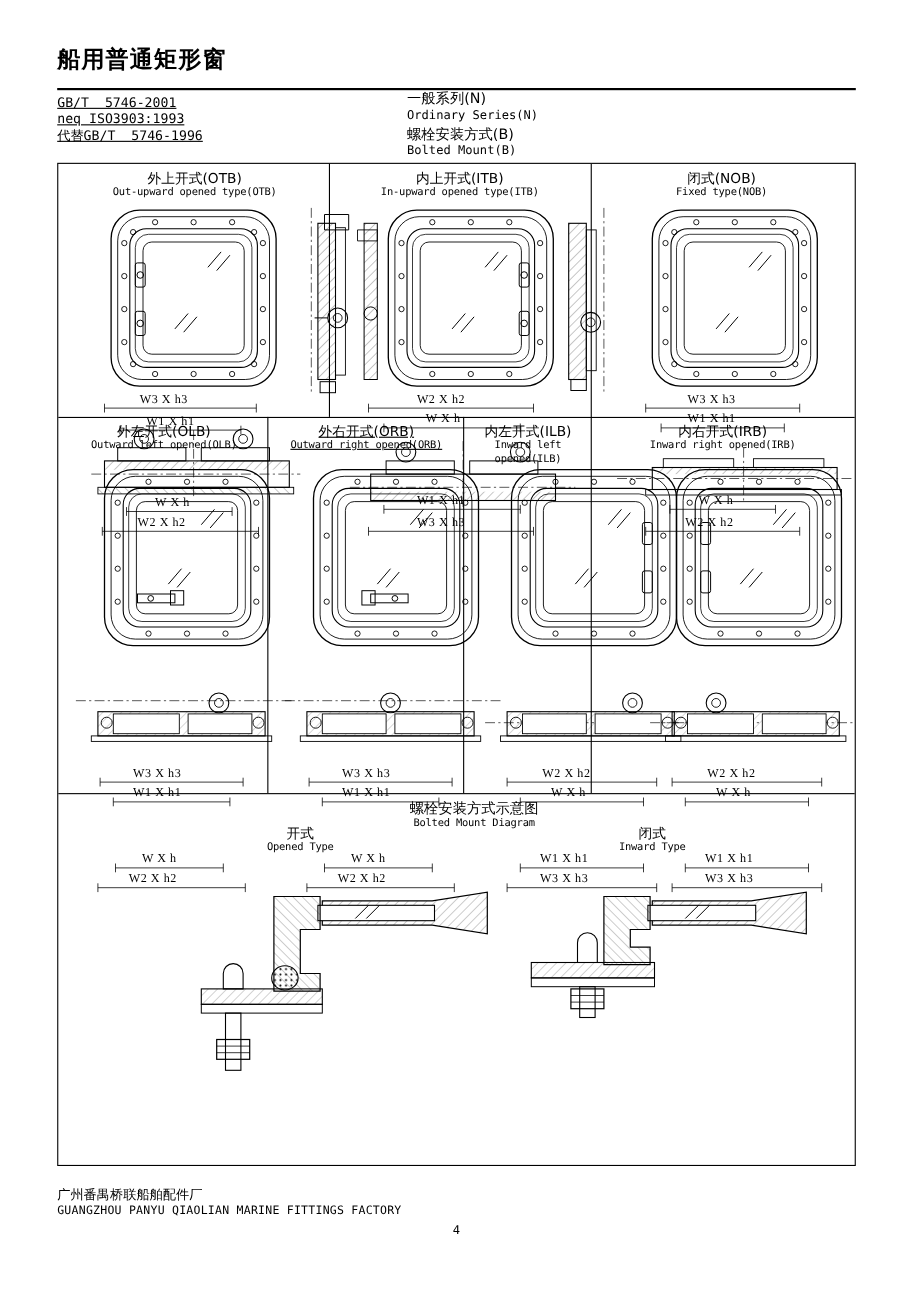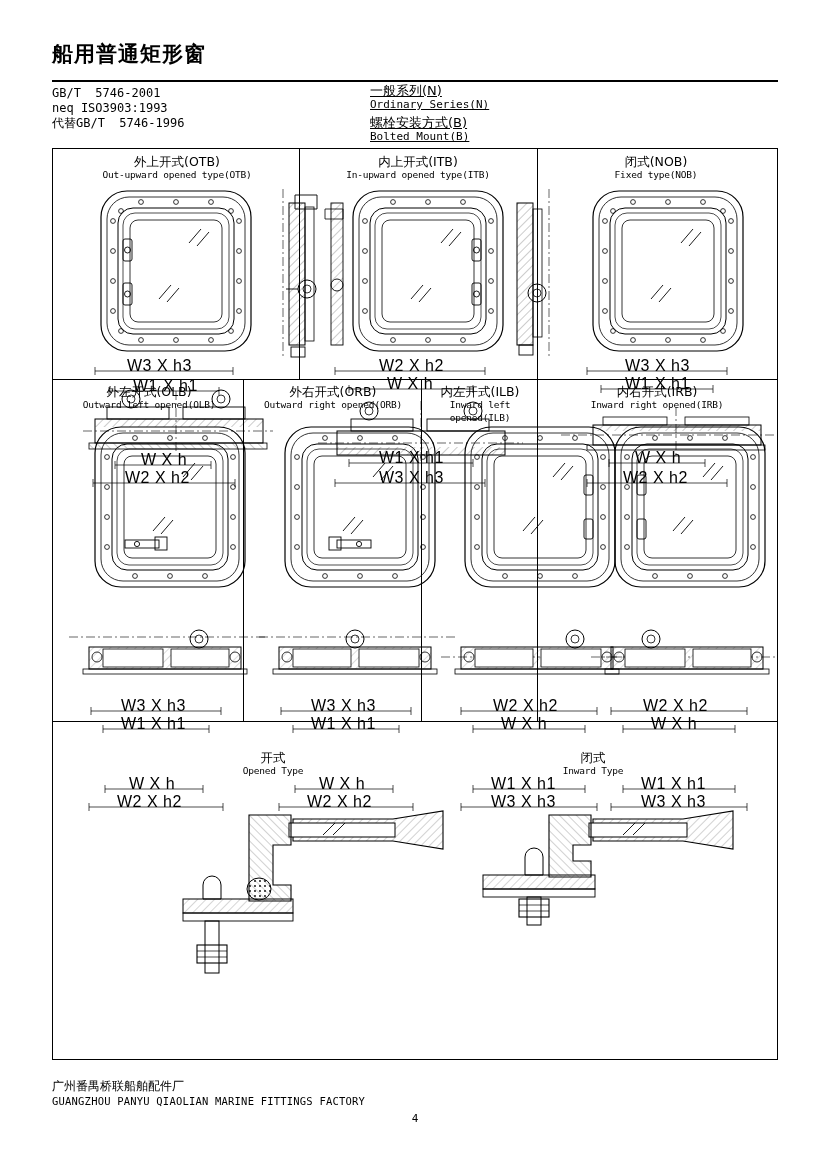--- a/index.html
+++ b/index.html
@@ -7,35 +7,35 @@
   .page{position:absolute;left:0;top:0;width:830px;height:1175px;background:#fff;}
   .sheet{position:absolute;left:52px;top:40px;width:726px;height:1085px;}
 
   
   .hdr{position:relative;height:48px;}
   .hdr-cn{position:absolute;left:0;top:0;font-family:"DejaVu Sans",sans-serif;font-size:21px;font-weight:bold;letter-spacing:1px;}
   .hdr-en{position:absolute;right:0;top:8px;font-size:15.5px;font-weight:bold;font-family:"DejaVu Sans Mono",monospace;letter-spacing:0px;}
   .hdr-rule{position:absolute;left:0;right:0;top:40px;border-top:2px solid #000;}
 
   .std{position:absolute;left:0;top:46px;font-family:"DejaVu Sans Mono",monospace;font-size:12px;line-height:15px;}
-  .std div{white-space:pre;}
-  .series{position:absolute;left:318px;top:44px;font-family:"DejaVu Sans Mono",monospace;font-size:11px;line-height:14px;text-align:left;text-decoration:underline;}
+  .std div{white-space:pre;text-decoration:underline;}
+  .series{position:absolute;left:318px;top:44px;font-family:"DejaVu Sans Mono",monospace;font-size:11px;line-height:14px;text-align:left;}
   .series .cn{font-size:13px;font-family:"DejaVu Sans",sans-serif;}
   .series .sp{height:4px;}
 
   
   .frame{position:absolute;left:0;top:108px;width:726px;height:912px;border:1.5px solid #000;box-sizing:border-box;}
   .vline{position:absolute;top:0;bottom:0;width:0;border-left:1px solid #000;}
   .hline{position:absolute;left:0;right:0;height:0;border-top:1px solid #000;}
 
   .cellhdr{position:absolute;text-align:center;font-family:"DejaVu Sans Mono",monospace;line-height:13px;}
   .cellhdr .cn{font-size:12.5px;font-family:"DejaVu Sans",sans-serif;}
   .cellhdr .en{font-size:9.5px;letter-spacing:-0.2px;}
 
-  .dim{position:absolute;font-family:Liberation Sans, sans-serif;font-size:16px;white-space:nowrap;letter-spacing:0.5px;}
+  .dim{position:absolute;font-family:Liberation Serif, serif;font-size:11px;white-space:nowrap;letter-spacing:0.5px;}
 
   
   .foot{position:absolute;left:0;right:0;top:1038px;font-family:"DejaVu Sans Mono",monospace;}
   .foot .cn{font-size:12px;font-family:"DejaVu Sans",sans-serif;}
   .foot .en{font-size:10.5px;letter-spacing:0.2px;}
   .pageno{position:absolute;left:0;right:0;top:1072px;text-align:center;font-family:"DejaVu Sans Mono",monospace;font-size:11px;}
 
   svg{display:block;}
   .bd{position:absolute;}
 </style>
@@ -591,21 +591,21 @@
     </div>
     <div class="cellhdr" style="left:488px;top:6px;width:230px;">
       <div class="cn">闭式(NOB)</div>
       <div class="en">Fixed type(NOB)</div>
     </div>
 
     <div class="cellhdr" style="left:6px;top:236px;width:180px;">
       <div class="cn">外左开式(OLB)</div>
       <div class="en">Outward left opened(OLB)</div>
     </div>
-    <div class="cellhdr" style="left:194px;top:236px;width:172px;">
+    <div class="cellhdr" style="left:194px;top:236px;width:172px;text-decoration:underline;">
       <div class="cn">外右开式(ORB)</div>
       <div class="en">Outward right opened(ORB)</div>
     </div>
     <div class="cellhdr" style="left:372px;top:236px;width:110px;">
       <div class="cn">内左开式(ILB)</div>
       <div class="en">Inward left opened(ILB)</div>
     </div>
     <div class="cellhdr" style="left:488px;top:236px;width:232px;">
       <div class="cn">内右开式(IRB)</div>
       <div class="en">Inward right opened(IRB)</div>
@@ -639,20 +639,24 @@
     <div class="dim" style="left:440px;top:548px;">W2 X h2</div>
     <div class="dim" style="left:448px;top:566px;">W X h</div>
     <div class="dim" style="left:438px;top:626px;">W1 X h1</div>
     <div class="dim" style="left:438px;top:644px;">W3 X h3</div>
 
     <div class="dim" style="left:590px;top:548px;">W2 X h2</div>
     <div class="dim" style="left:598px;top:566px;">W X h</div>
     <div class="dim" style="left:588px;top:626px;">W1 X h1</div>
     <div class="dim" style="left:588px;top:644px;">W3 X h3</div>
 
+    <div class="cellhdr" style="left:268px;top:580px;width:220px;">
+      <div class="cn" style="font-size:13px;">螺栓安装方式示意图</div>
+      <div class="en">Bolted Mount Diagram</div>
+    </div>
     <div class="cellhdr" style="left:160px;top:602px;width:120px;">
       <div class="cn">开式</div>
       <div class="en">Opened Type</div>
     </div>
     <div class="cellhdr" style="left:480px;top:602px;width:120px;">
       <div class="cn">闭式</div>
       <div class="en">Inward Type</div>
     </div>
 
   </div>

